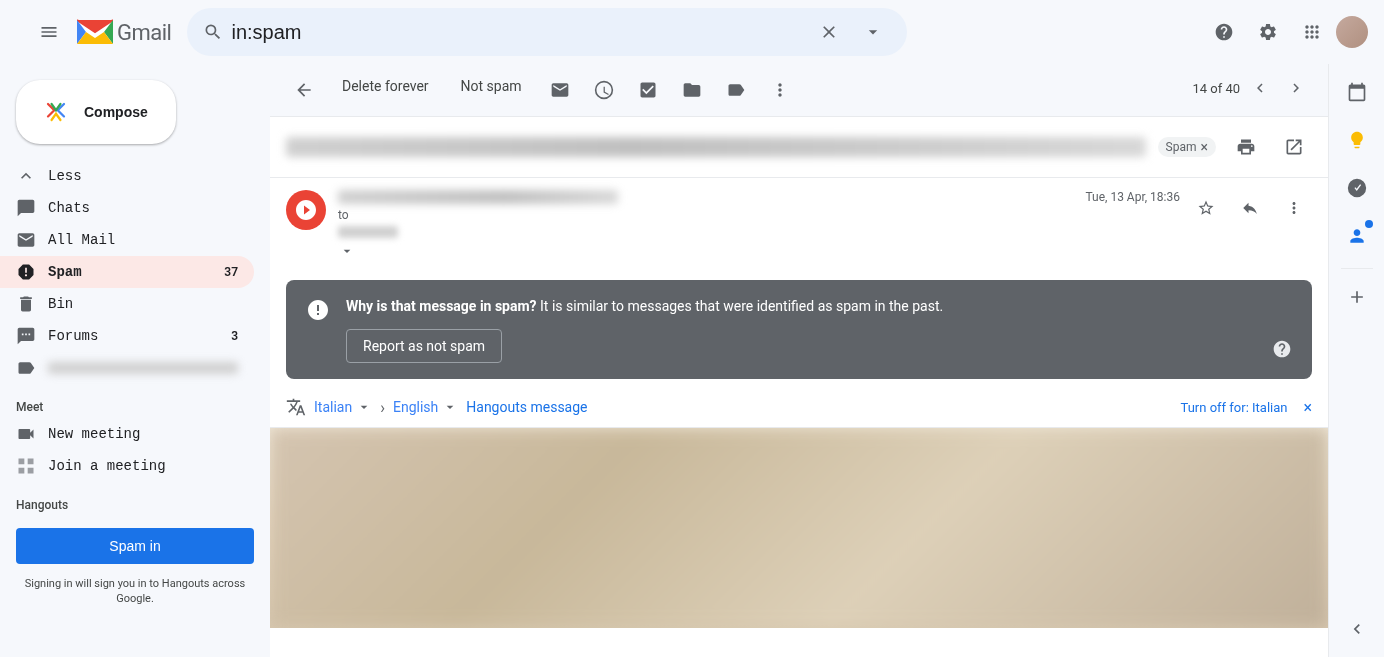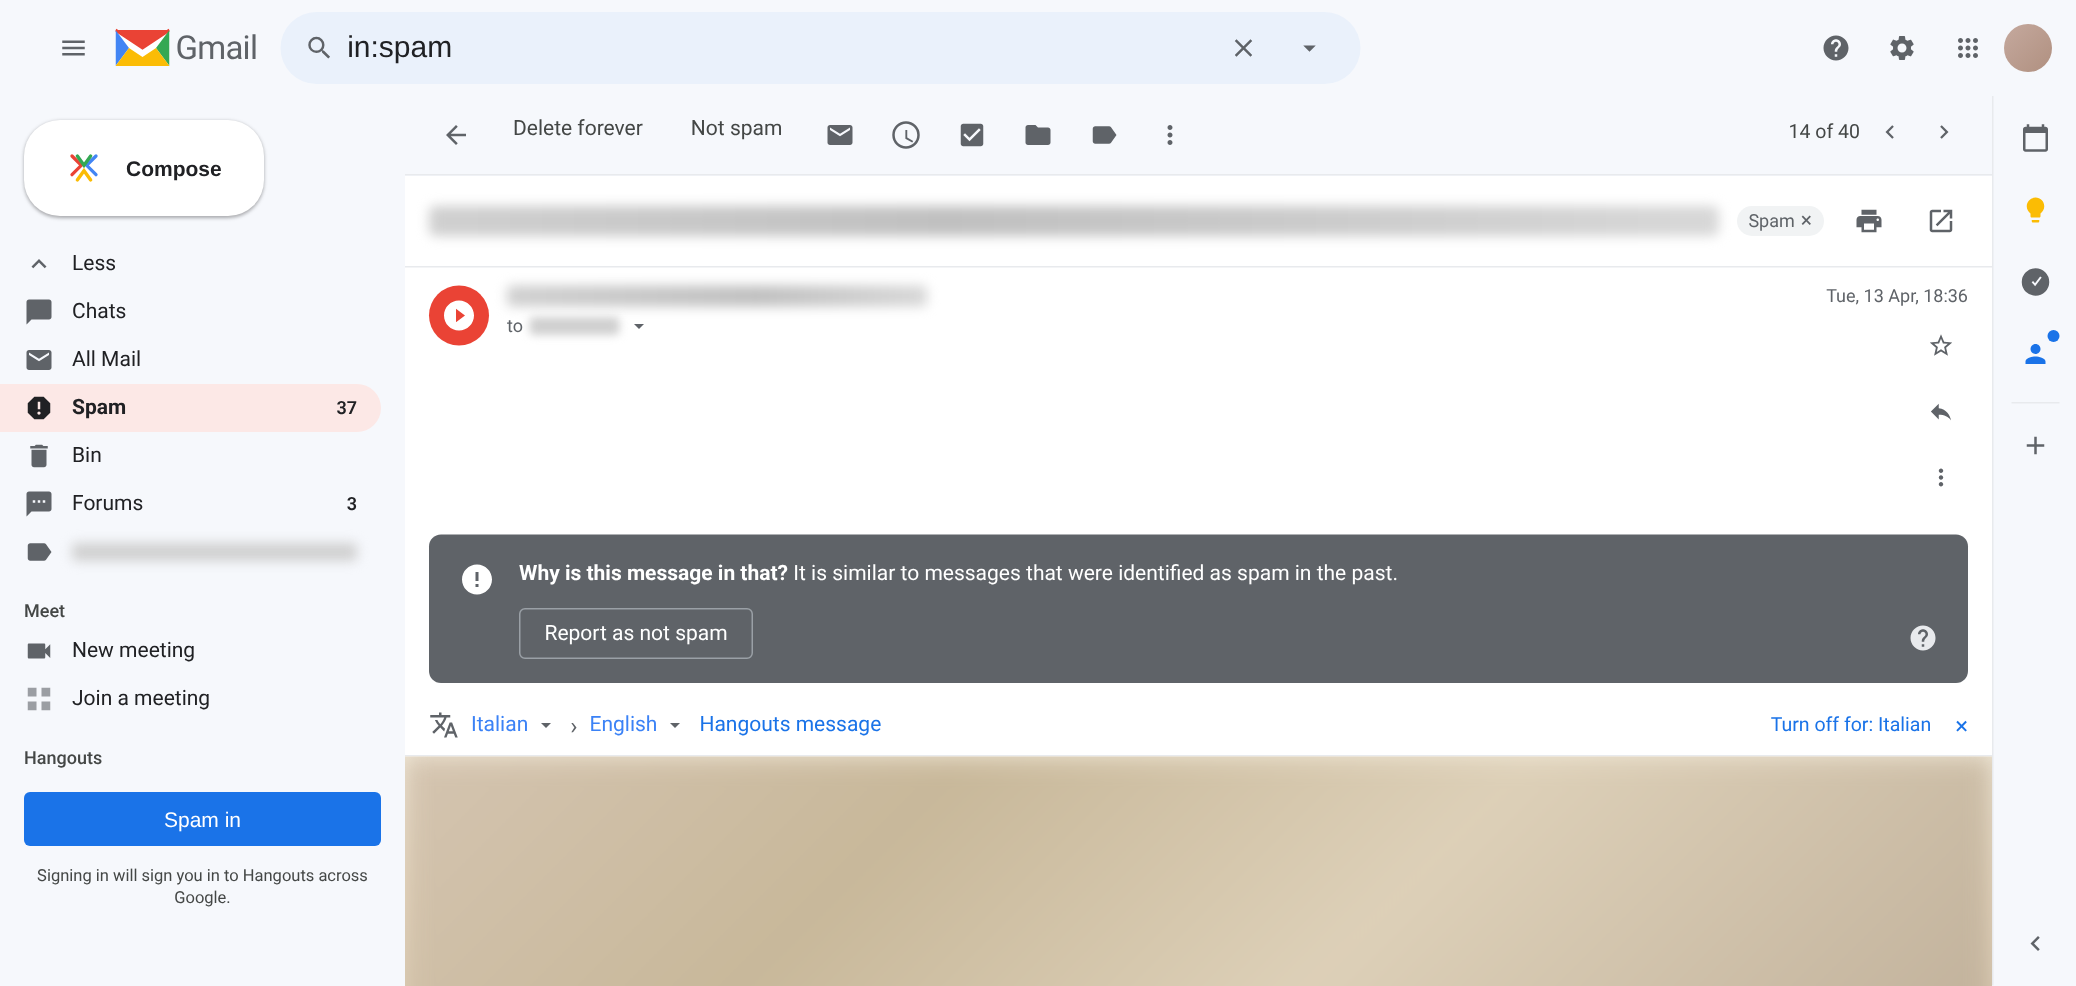--- a/index.html
+++ b/index.html
@@ -49,21 +49,21 @@
       border-radius: 0 16px 16px 0;
       cursor: pointer;
       font-size: 14px;
       color: #202124;
       margin-right: 16px;
       gap: 12px;
       position: relative;
     }
     .nav-item.active { background: #fce8e6; font-weight: 700; }
     .nav-item .nav-icon { width: 20px; height: 20px; display: flex; align-items: center; justify-content: center; flex-shrink: 0; }
-    .nav-item .nav-label { flex: 1; }
+    .nav-item .nav-label { flex: 1; font-family: Liberation Mono, monospace; }
     .nav-item .nav-count { font-size: 12px; font-weight: 600; color: #202124; }
 
     .section-header {
       font-size: 12px;
       font-weight: 500;
       color: #444746;
       padding: 16px 16px 4px 16px;
     }
 
     .sign-in-btn {
@@ -297,38 +297,37 @@
     .sender-name-blurred {
       height: 14px;
       width: 280px;
       background: linear-gradient(90deg, #d0d0d0 0%, #c0c0c0 60%, #d8d8d8 100%);
       border-radius: 3px;
       filter: blur(4px);
       margin-bottom: 4px;
     }
     .sender-to-row {
       display: flex;
-      align-items: center;
       gap: 4px;
       font-size: 12px;
       color: #5f6368;
+      flex-direction: column;
     }
     .sender-to-blurred {
       height: 12px;
       width: 60px;
       background: #d0d0d0;
       border-radius: 3px;
       filter: blur(3px);
       display: inline-block;
     }
     .email-meta-actions {
       display: flex;
-      align-items: flex-end;
+      align-items: flex-start;
       gap: 8px;
-      flex-direction: column;
     }
     .email-date {
       font-size: 12px;
       color: #5f6368;
     }
 
     
     .spam-notice {
       margin: 8px 16px;
       background: #5f6368;
@@ -758,21 +757,21 @@
     </div>
 
     <div class="spam-notice">
       <div class="spam-notice-icon">
         <svg width="24" height="24" viewBox="0 0 24 24" fill="#fff">
             <path d="M12 2C6.48 2 2 6.48 2 12s4.48 10 10 10 10-4.48 10-10S17.52 2 12 2zm1 15h-2v-2h2v2zm0-4h-2V7h2v6z"></path>
           </svg>
       </div>
       <div class="spam-notice-content">
         <div class="spam-notice-title">
-          <strong>Why is this message in that?</strong>
+          <strong>Why is that message in spam?</strong>
           <span> It is similar to messages that were identified as spam in the past.</span>
         </div>
         <button class="report-not-spam-btn">Report as not spam</button>
       </div>
       <button class="spam-help-btn">
         <svg width="20" height="20" viewBox="0 0 24 24" fill="#e8eaed">
             <path d="M12 2C6.48 2 2 6.48 2 12s4.48 10 10 10 10-4.48 10-10S17.52 2 12 2zm1 17h-2v-2h2v2zm2.07-7.75l-.9.92C13.45 12.9 13 13.5 13 15h-2v-.5c0-1.1.45-2.1 1.17-2.83l1.24-1.26c.37-.36.59-.86.59-1.41 0-1.1-.9-2-2-2s-2 .9-2 2H8c0-2.21 1.79-4 4-4s4 1.79 4 4c0 .88-.36 1.68-.93 2.25z"></path>
           </svg>
       </button>
     </div>

